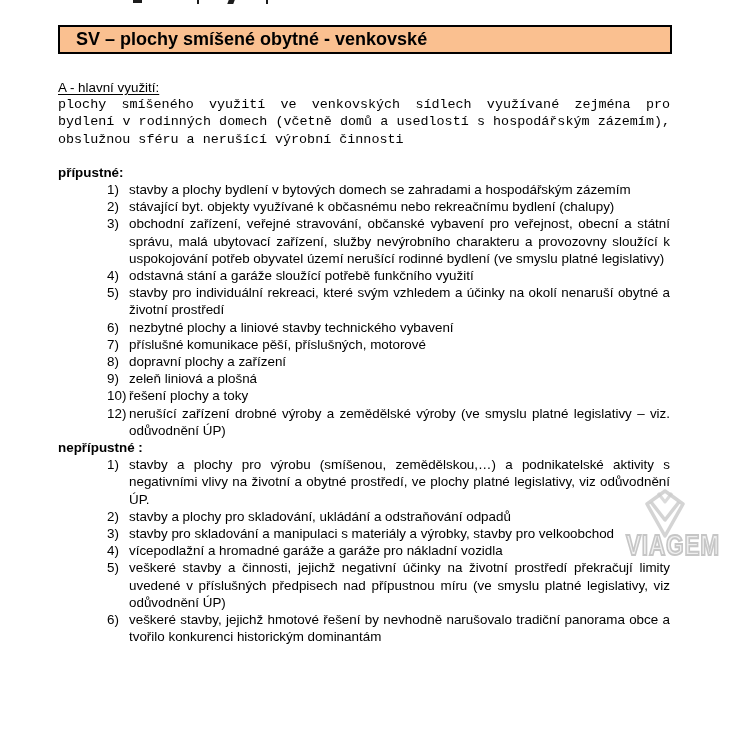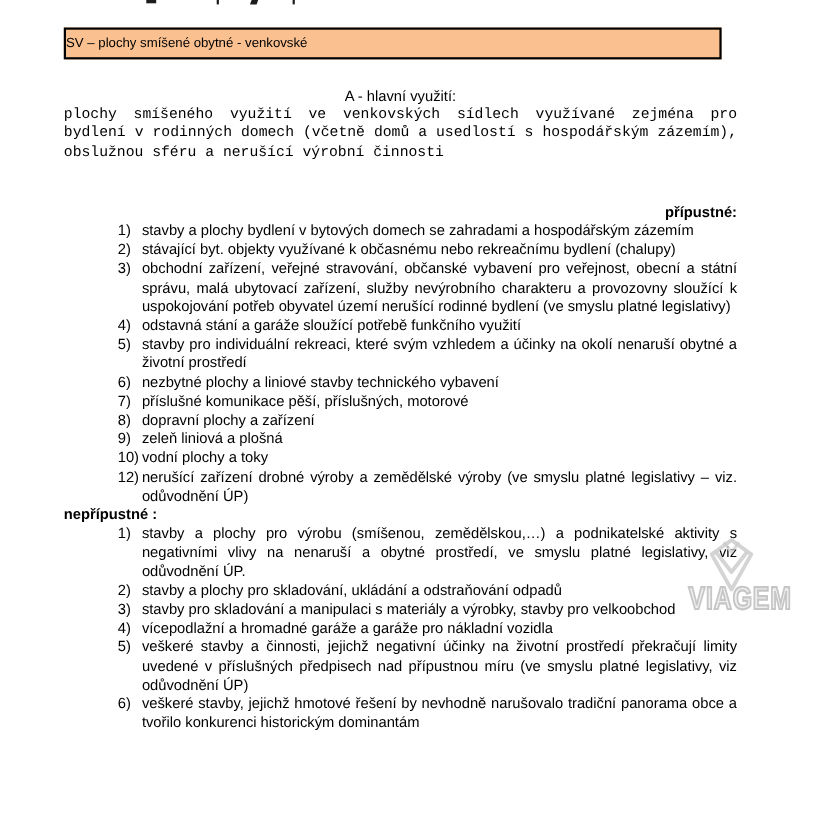--- a/index.html
+++ b/index.html
@@ -21,31 +21,31 @@
   .fr.f3{left:228px;width:6px;height:4px;transform:skewX(-20deg);}
   .fr.f4{left:266px;width:2px;height:4px;}
 
   
   .hbox{
     position:absolute;left:58px;top:25px;
     width:594px;height:25px;
     background:#FAC090;
     border:2px solid #000000;
     display:flex;align-items:center;
-    padding-left:0;
-    font-weight:normal;
-    font-size:12px;
+    padding-left:16px;
+    font-weight:bold;
+    font-size:18px;
   }
 
   
   .content{position:absolute;left:58px;top:79px;width:612px;}
-  .heading{text-underline-offset:2px;text-align:center;}
+  .heading{text-decoration:underline;text-underline-offset:2px;}
   .para{margin:0;text-align:justify;font-family:Liberation Mono, monospace;}
   .list-label{font-weight:bold;}
-  .list-label.permitted{margin-top:36px;text-align:right;}
+  .list-label.permitted{margin-top:16px;}
   .li{display:flex;margin-left:45px;}
   .li .num{flex:0 0 26px;box-sizing:border-box;padding-left:4px;white-space:nowrap;}
   .li .txt{flex:1;text-align:justify;}
 
   
   .watermark{position:absolute;left:0;top:0;width:593px;height:742px;pointer-events:none;}
   .wm-gem{position:absolute;left:645px;top:489px;}
   .wm-text{
     position:absolute;left:626px;top:531px;
     font-weight:bold;font-size:29px;line-height:29px;
@@ -110,33 +110,33 @@
       <div class="li">
           <span class="num">8)</span>
           <span class="txt">dopravní plochy a zařízení</span>
         </div>
       <div class="li">
           <span class="num">9)</span>
           <span class="txt">zeleň liniová a plošná</span>
         </div>
       <div class="li">
           <span class="num">10)</span>
-          <span class="txt">vodní plochy a toky</span>
+          <span class="txt">řešení plochy a toky</span>
         </div>
       <div class="li">
           <span class="num">12)</span>
           <span class="txt">nerušící zařízení drobné výroby a zemědělské výroby (ve smyslu platné legislativy – viz. odůvodnění ÚP)</span>
         </div>
     </div>
 
     <div class="list-label">nepřípustné :</div>
     <div>
       <div class="li">
           <span class="num">1)</span>
-          <span class="txt">stavby a plochy pro výrobu (smíšenou, zemědělskou,…) a podnikatelské aktivity s negativními vlivy na nenaruší a obytné prostředí, ve smyslu platné legislativy, viz odůvodnění ÚP.</span>
+          <span class="txt">stavby a plochy pro výrobu (smíšenou, zemědělskou,…) a podnikatelské aktivity s negativními vlivy na životní a obytné prostředí, ve plochy platné legislativy, viz odůvodnění ÚP.</span>
         </div>
       <div class="li">
           <span class="num">2)</span>
           <span class="txt">stavby a plochy pro skladování, ukládání a odstraňování odpadů</span>
         </div>
       <div class="li">
           <span class="num">3)</span>
           <span class="txt">stavby pro skladování a manipulaci s materiály a výrobky, stavby pro velkoobchod</span>
         </div>
       <div class="li">

